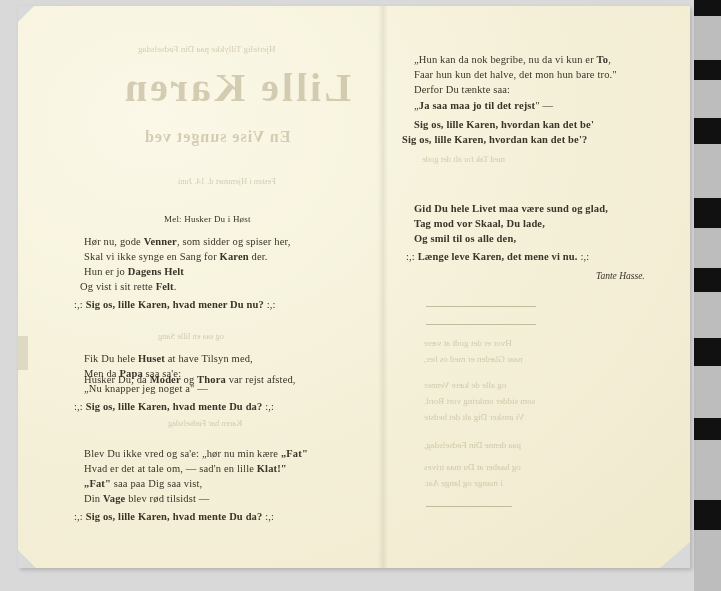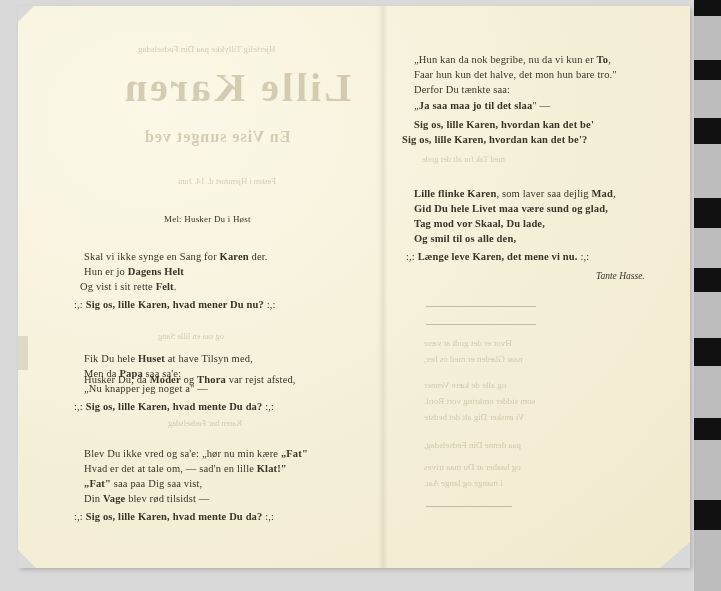--- a/index.html
+++ b/index.html
@@ -191,20 +191,21 @@
       <div class="ghost soft" style="left:100px; top:38px; font-size:9px;">Hjertelig Tillykke paa Din Fødselsdag</div>
 
       <div class="ghost b soft" style="left:84px; top:58px; font-size:40px; letter-spacing:3px;">Lille Karen</div>
 
       <div class="ghost b soft" style="left:106px; top:122px; font-size:16px; letter-spacing:1px;">En Vise sunget ved</div>
 
       <div class="ghost soft" style="left:140px; top:170px; font-size:8.5px;">Festen i Hjemmet d. 14. Juni</div>
 
       <div class="fr tune" style="left:126px; top:208px;">Mel: Husker Du i Høst</div>
 
+      <div class="fr verse-line" style="left:46px; top:228px;">Hør nu, gode <b>Venner</b>, som sidder og spiser her,</div>
       <div class="fr verse-line" style="left:46px; top:243px;">Skal vi ikke synge en Sang for <b>Karen</b> der.</div>
       <div class="fr verse-line" style="left:46px; top:258px;">Hun er jo <b>Dagens Helt</b></div>
       <div class="fr verse-line" style="left:42px; top:273px;">Og vist i sit rette <b>Felt</b>.</div>
       <div class="fr verse-line" style="left:36px; top:291px;">:,: <b>Sig os, lille Karen, hvad mener Du nu?</b> :,:</div>
 
       <div class="ghost soft" style="left:120px; top:325px; font-size:8.5px;">og saa en lille Sang</div>
 
       <div class="fr verse-line" style="left:46px; top:330px;margin-top:36px;">Husker Du, da <b>Moder</b> og <b>Thora</b> var rejst afsted,</div>
       <div class="fr verse-line" style="left:46px; top:345px;">Fik Du hele <b>Huset</b> at have Tilsyn med,</div>
       <div class="fr verse-line" style="left:46px; top:360px;text-align:right;">Men da <b>Papa</b> saa sa'e:</div>
@@ -218,27 +219,26 @@
       <div class="fr verse-line" style="left:46px; top:470px;"><b>„Fat"</b> saa paa Dig saa vist,</div>
       <div class="fr verse-line" style="left:46px; top:485px;">Din <b>Vage</b> blev rød tilsidst —</div>
       <div class="fr verse-line" style="left:36px; top:503px;">:,: <b>Sig os, lille Karen, hvad mente Du da?</b> :,:</div>
     </div>
 
     <div class="col col-right">
 
       <div class="fr verse-line" style="left:18px; top:46px;">„Hun kan da nok begribe, nu da vi kun er <b>To</b>,</div>
       <div class="fr verse-line" style="left:18px; top:61px;">Faar hun kun det halve, det mon hun bare tro."</div>
       <div class="fr verse-line" style="left:18px; top:76px;">Derfor Du tænkte saa:</div>
-      <div class="fr verse-line" style="left:18px; top:92px;">„<b>Ja saa maa jo til det slaa</b>" —</div>
+      <div class="fr verse-line" style="left:18px; top:92px;">„<b>Ja saa maa jo til det rejst</b>" —</div>
       <div class="fr verse-line" style="left:18px; top:111px;"><b>Sig os, lille Karen, hvordan kan det be'</b></div>
       <div class="fr verse-line" style="left:6px; top:126px;"><b>Sig os, lille Karen, hvordan kan det be'?</b></div>
 
       <div class="ghost soft" style="left:26px; top:148px; font-size:8.5px;">med Tak for alt det gode</div>
 
-      <div class="fr verse-line" style="left:18px; top:180px;"><b>Lille flinke Karen</b>, som laver saa dejlig <b>Mad</b>,</div>
       <div class="fr verse-line" style="left:18px; top:210px;"><b>Tag mod vor Skaal, Du lade,</b></div>
       <div class="fr verse-line" style="left:18px; top:195px;"><b>Gid Du hele Livet maa være sund og glad,</b></div>
       <div class="fr verse-line" style="left:18px; top:225px;"><b>Og smil til os alle den,</b></div>
       <div class="fr verse-line" style="left:10px; top:243px;">:,: <b>Længe leve Karen, det mene vi nu.</b> :,:</div>
 
       <div class="fr sig" style="left:200px; top:265px;">Tante Hasse.</div>
 
       <div class="rule" style="left:30px; top:300px; width:110px;"></div>
       <div class="rule" style="left:30px; top:318px; width:110px;"></div>
 

